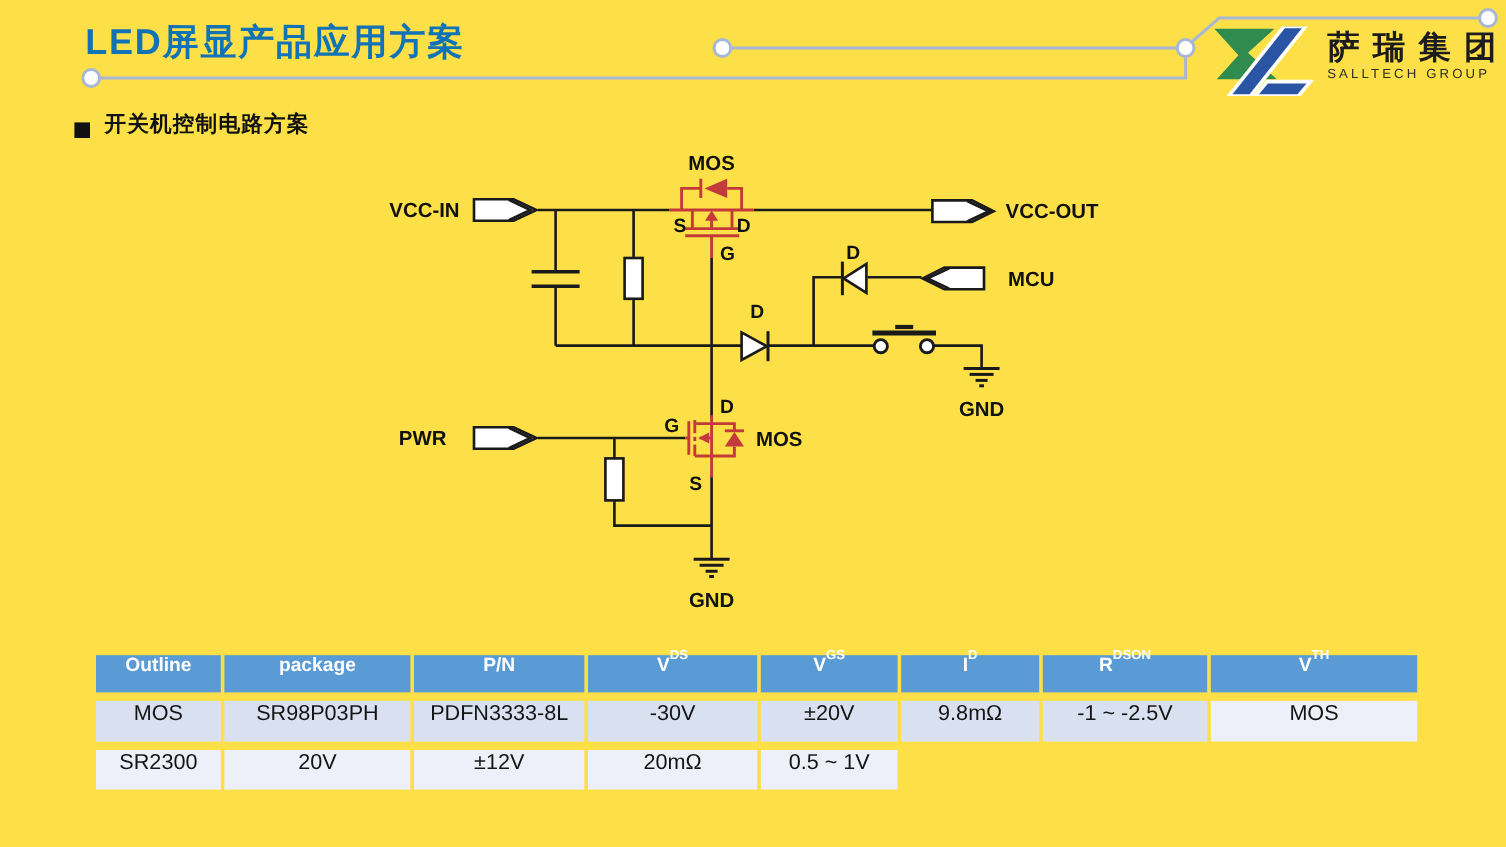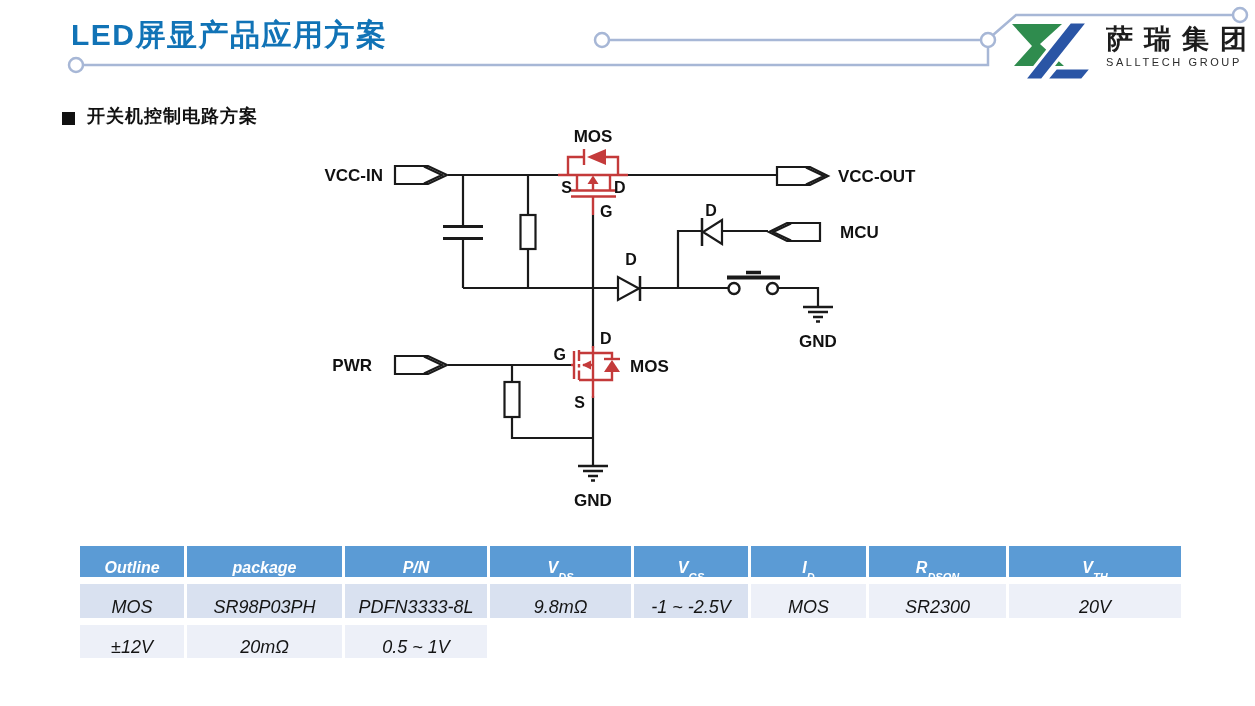--- a/index.html
+++ b/index.html
@@ -1,41 +1,41 @@
 <!DOCTYPE html>
 <html><head>
 <meta charset="utf-8">
 <style>
   html,body{margin:0;padding:0;background:#e8e8e8;}
-  .slide{position:relative;width:1255px;height:706px;background:#ffffff;overflow:hidden;
+  .slide{position:relative;width:1255px;height:706px;background:#fde047;overflow:hidden;
          font-family:"Liberation Sans",sans-serif;}
 
   
   .page-title{position:absolute;left:71px;top:15px;margin:0;font-size:30px;font-weight:bold;
               color:#1173b6;letter-spacing:1.5px;white-space:nowrap;}
-  .section{position:absolute;left:62px;top:104px;display:flex;align-items:center;}
+  .section{position:absolute;left:62px;top:91px;display:flex;align-items:flex-end;}
   .section .bullet{width:13px;height:13px;background:#111;margin:4px 12px 0 0;flex:none;}
   .section .sec-text{font-size:18px;font-weight:bold;color:#111;letter-spacing:1px;white-space:nowrap;}
 
   .trace-svg{position:absolute;left:0;top:0;pointer-events:none;}
 
   .logo{position:absolute;left:1008px;top:22px;display:flex;align-items:flex-start;}
   .logo-text{margin-left:10px;}
   .logo-cn{font-size:27px;font-weight:bold;color:#1c1c1c;letter-spacing:11px;line-height:34px;white-space:nowrap;}
   .logo-en{font-size:11px;color:#2b2b2b;letter-spacing:2.6px;margin-top:0;white-space:nowrap;}
 
   
   .circuit-svg{position:absolute;left:280px;top:112px;}
   .circuit-svg text{font-family:"Liberation Sans",sans-serif;font-weight:bold;fill:#111;}
 
   
   .spec-table{position:absolute;left:80px;top:546px;width:1101px;display:grid;
               grid-template-columns:104px 155px 142px 141px 114px 115px 137px 172px;
               grid-template-rows:31px 34px 33px;gap:7px 3px;}
-  .spec-table .cell{display:flex;align-items:flex-end;justify-content:center;white-space:nowrap;font-style:italic;}
+  .spec-table .cell{display:flex;align-items:flex-start;justify-content:center;white-space:nowrap;}
   .spec-table .th{background:#5b9bd5;color:#ffffff;font-weight:bold;font-size:16px;}
   .spec-table .th sub{font-size:11px;font-weight:bold;line-height:0;}
   .spec-table .td{font-size:18px;color:#141414;}
   .row-odd{background:#d9e1f0;}
   .row-even{background:#edf0f8;}
 </style>
 </head>
 <body>
 
 <div class="slide">
@@ -220,20 +220,22 @@
         <sub>DSON</sub>
       </div>
     <div class="cell th">
         <span>V</span>
         <sub>TH</sub>
       </div>
 
     <div class="cell td row-odd">MOS</div>
     <div class="cell td row-odd">SR98P03PH</div>
     <div class="cell td row-odd">PDFN3333-8L</div>
+    <div class="cell td row-odd">-30V</div>
+    <div class="cell td row-odd">±20V</div>
     <div class="cell td row-odd">9.8mΩ</div>
     <div class="cell td row-odd">-1 ~ -2.5V</div>
 
     <div class="cell td row-even">MOS</div>
     <div class="cell td row-even">SR2300</div>
     <div class="cell td row-even">20V</div>
     <div class="cell td row-even">±12V</div>
     <div class="cell td row-even">20mΩ</div>
     <div class="cell td row-even">0.5 ~ 1V</div>
   </div>

